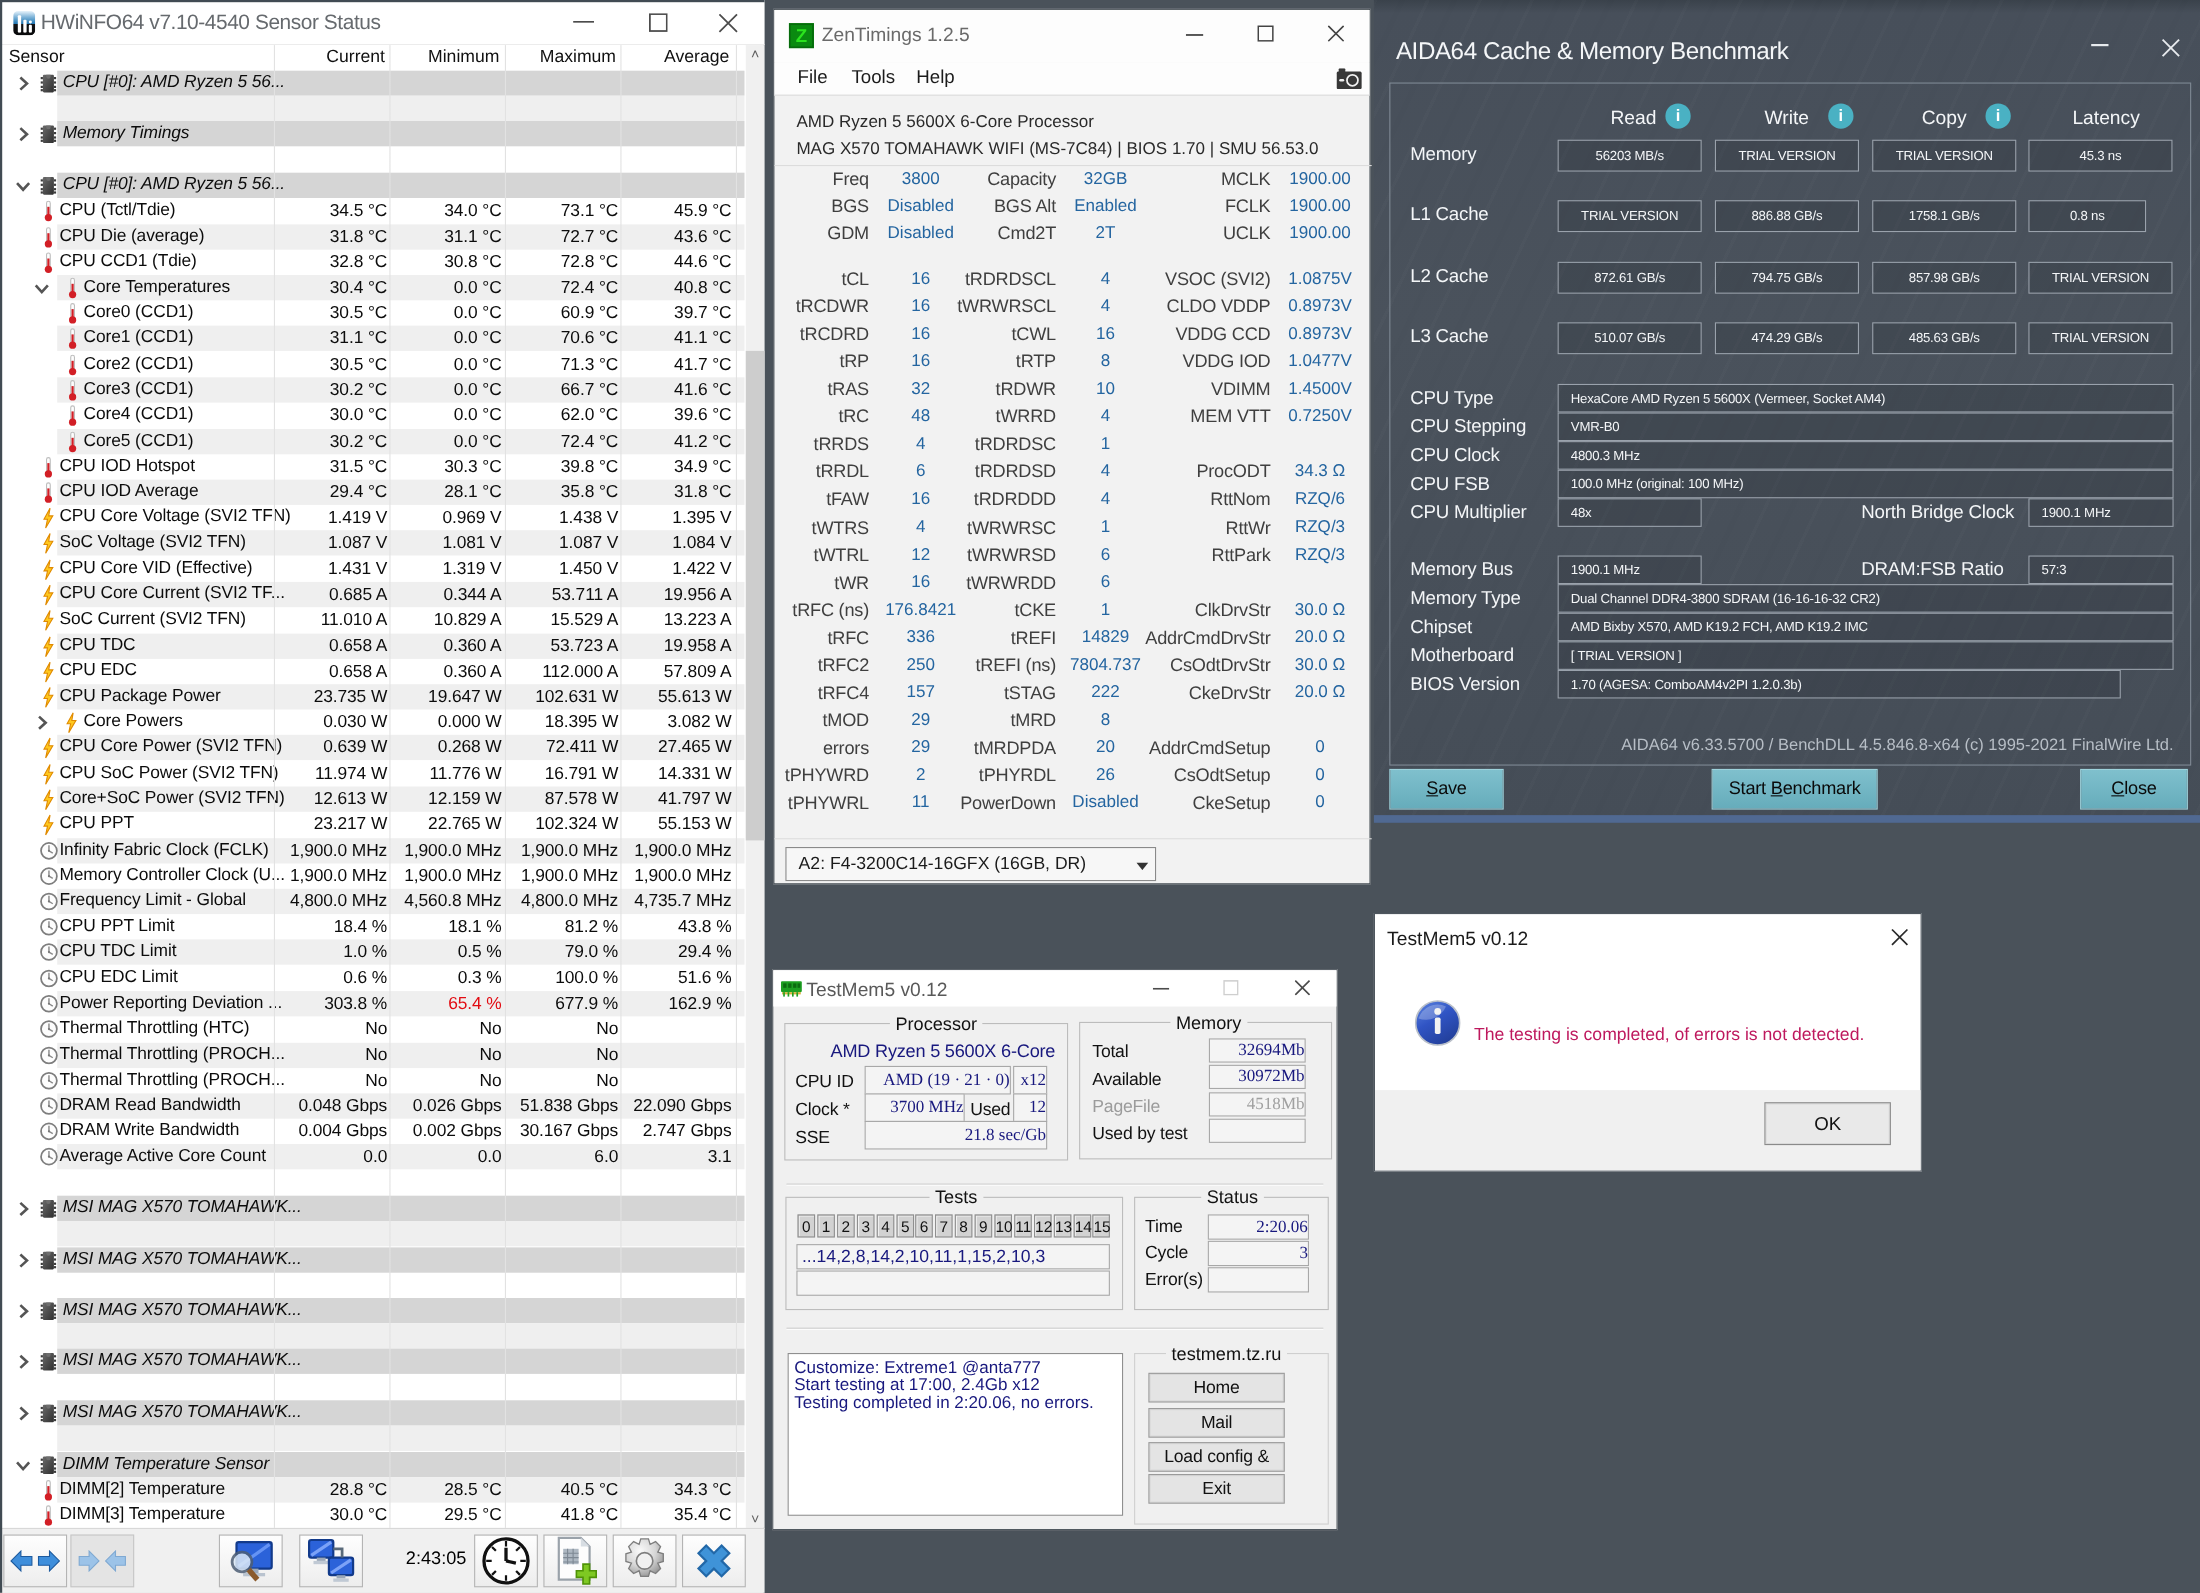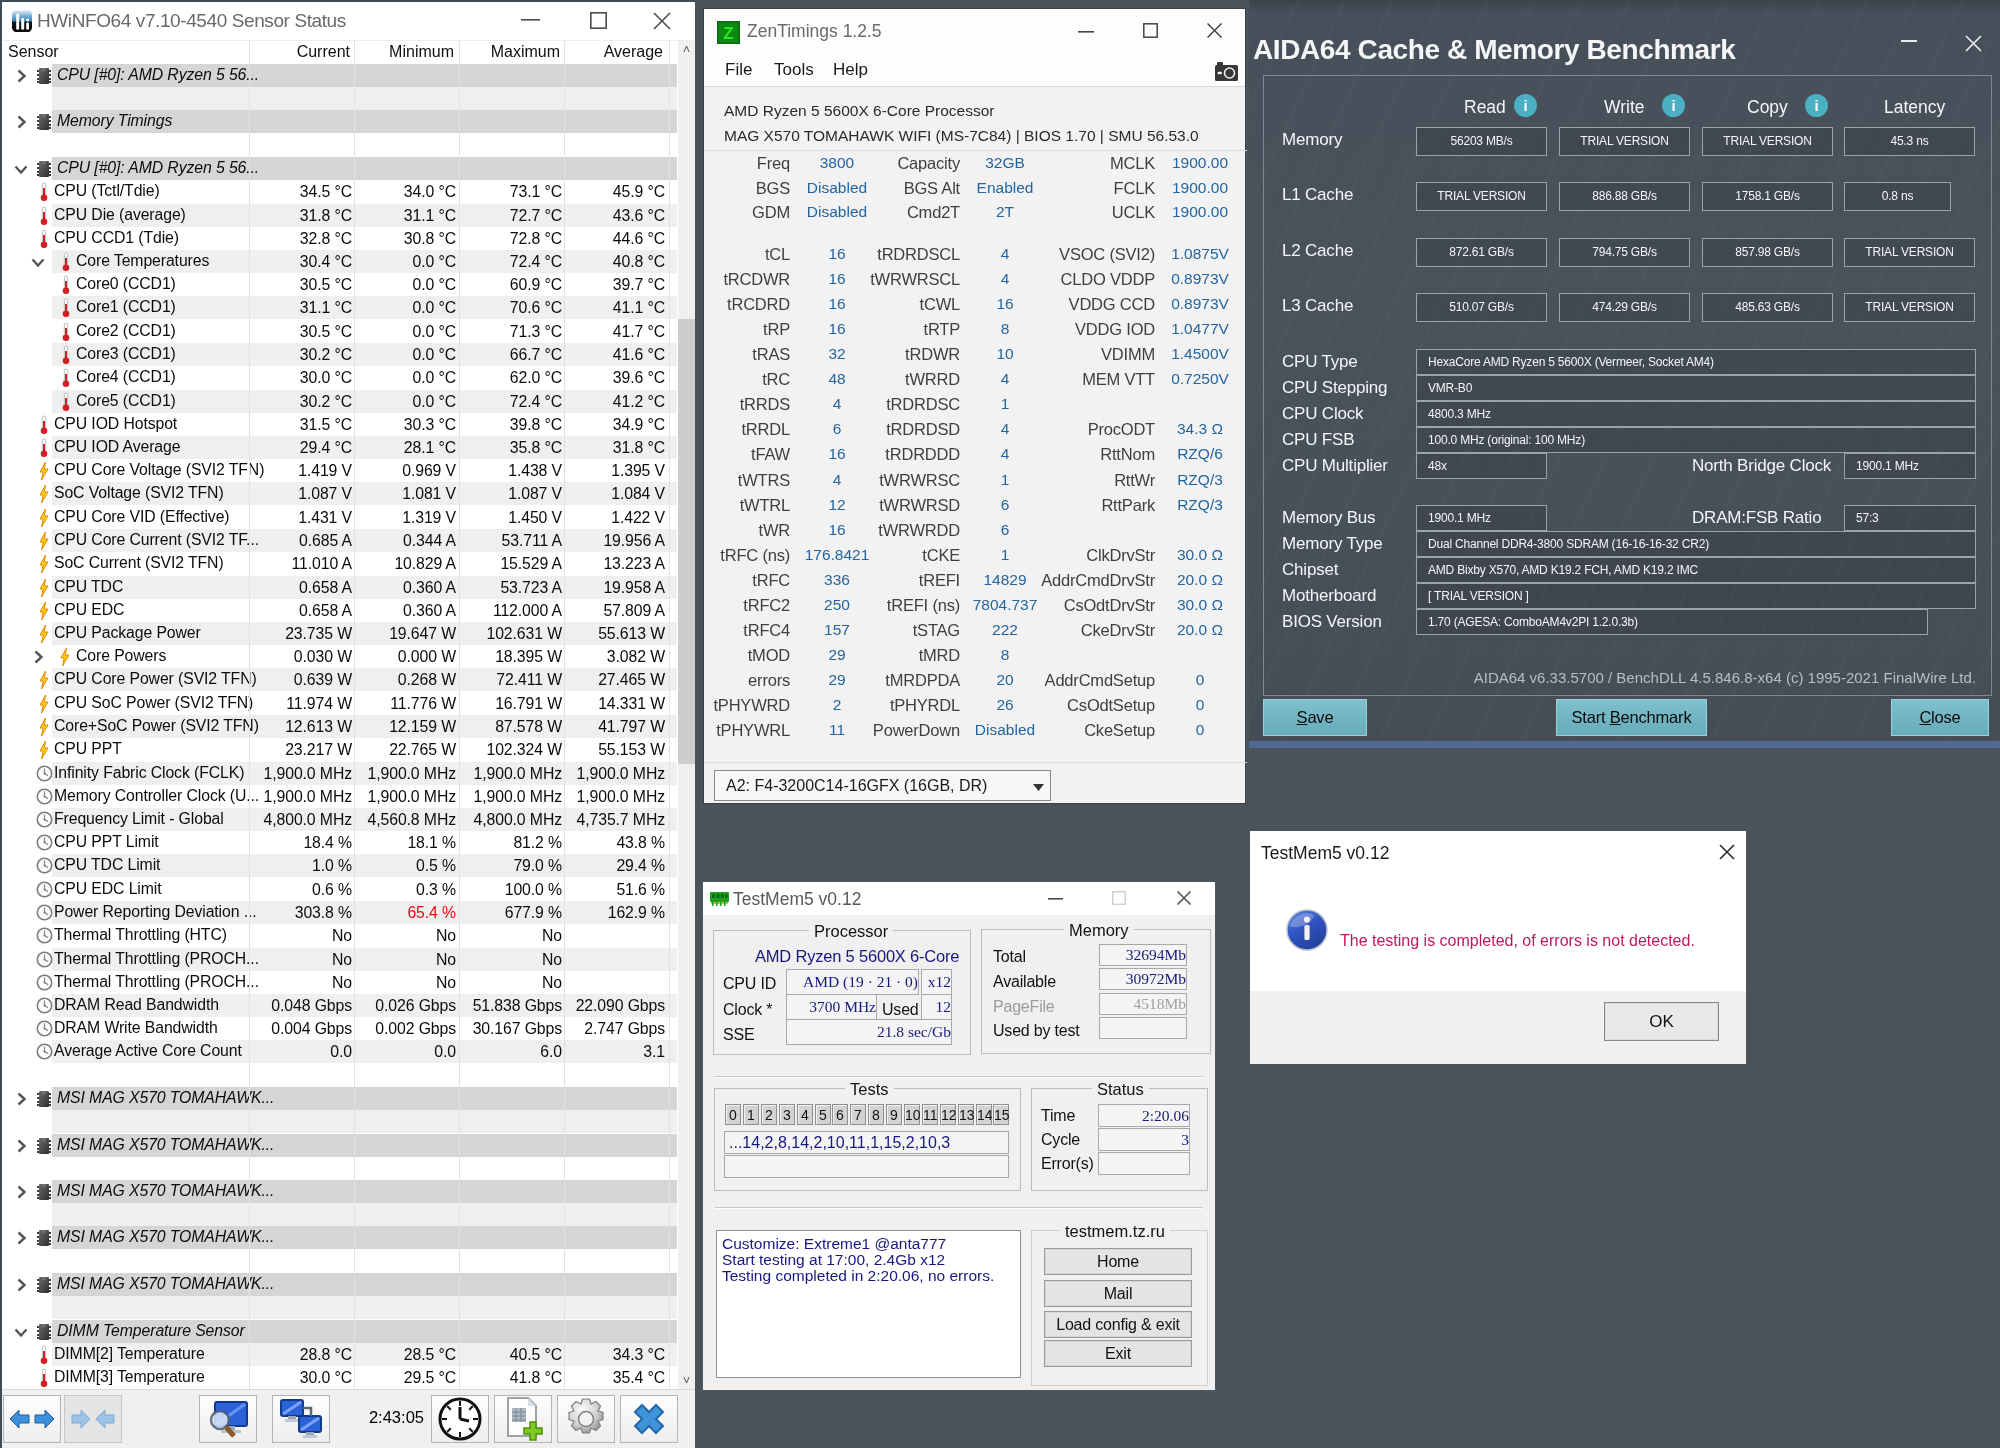--- a/index.html
+++ b/index.html
@@ -42,41 +42,41 @@
 #zt{position:absolute;left:703px;top:8px;width:543px;height:796px;background:#f2f2f2;border:1px solid #394249;}
 #zt .tbar{position:absolute;left:0;top:0;width:100%;height:48px;background:#fdfdfd;}
 #zt .menu{position:absolute;left:0;top:48px;width:100%;height:30px;background:#fdfdfd;border-bottom:1px solid #d9d9d9;}
 #zt .menu span{font-size:17px;color:#1b1b1b;position:absolute;top:3px;}
 .zlabel{position:absolute;text-align:right;font-size:16.5px;letter-spacing:-0.2px;color:#3f3f3f;white-space:nowrap;}
 .zval{position:absolute;text-align:center;font-size:15.5px;color:#2465a0;white-space:nowrap;}
 
 #aida{position:absolute;left:1249px;top:0;width:751px;height:748px;color:#f4f6f8;
  background:linear-gradient(180deg,#3a424b 0,#474f5a 12px,#4a525c 40%,#454d57 100%);}
 #aida:before{content:"";position:absolute;inset:0;background:repeating-linear-gradient(115deg,rgba(255,255,255,0.014) 0 3px,rgba(255,255,255,0) 3px 21px,rgba(0,0,0,0.016) 21px 26px,rgba(255,255,255,0) 26px 43px);}
-#aida .ttl{position:absolute;left:4px;top:34px;font-size:28px;font-weight:bold;letter-spacing:-0.4px;}
+#aida .ttl{position:absolute;left:20px;top:34px;font-size:22px;font-weight:normal;letter-spacing:-0.4px;}
 #apanel{position:absolute;left:14px;top:75px;width:729px;height:621px;border:1px solid #7f8994;}
 .albl{position:absolute;left:33px;font-size:17px;letter-spacing:-0.2px;white-space:nowrap;}
 .abox{position:absolute;border:1px solid #9aa2ac;background:rgba(28,34,40,0.18);font-size:12px;letter-spacing:-0.2px;text-align:center;white-space:nowrap;}
 .abox.long{text-align:left;padding-left:11px;}
 .ainfo{display:inline-block;width:23px;height:23px;border-radius:50%;background:#4ab1c3;color:#fff;font-size:15px;font-weight:bold;text-align:center;line-height:23px;vertical-align:middle;}
 .ahdr{position:absolute;top:97px;font-size:17.5px;}
 .abtn{position:absolute;top:699px;height:37px;background:linear-gradient(#7fc0cd,#66acbb);border:1px solid #9ed2db;color:#0a0a0a;font-size:16.5px;letter-spacing:-0.2px;text-align:center;line-height:35px;}
 #ablue{position:absolute;left:0;top:741px;width:751px;height:7px;background:#506992;}
 
 #tm{position:absolute;left:702px;top:881px;width:514px;height:510px;background:#f0f0f0;border:1px solid #50585f;}
 #tm .tbar{position:absolute;left:0;top:0;width:100%;height:33px;background:#fff;}
 #tm .tbar .t{position:absolute;left:30px;top:7px;font-size:17.5px;color:#595959;}
 .tgroup{position:absolute;border:1px solid #bcbcbc;}
 .tgl{position:absolute;top:-9px;background:#f0f0f0;padding:0 5px;font-size:16.5px;color:#111;white-space:nowrap;}
 .tlbl{position:absolute;font-size:16px;letter-spacing:-0.2px;color:#111;white-space:nowrap;}
 .tlbl.gray{color:#9b9b9b;}
 .tbox{position:absolute;border:1px solid #a8a8a8;background:#f4f4f4;font-size:15.5px;color:#18187e;text-align:right;white-space:nowrap;font-family:Liberation Serif, serif;}
 .tbox.gray{color:#a0a0a0;}
 .numb{position:absolute;top:0;width:16px;height:21px;background:#d2d2d2;border:1px solid #8f8f8f;box-shadow:inset 1px 1px 0 #f2f2f2;font-size:14px;color:#111;text-align:center;line-height:20px;}
-.tmbtn{position:absolute;left:341px;width:148px;height:27px;background:#e4e4e4;border:1px solid #9a9a9a;box-shadow:0 0 0 1px #d7d7d7 inset;font-size:16px;letter-spacing:-0.2px;color:#111;text-align:center;line-height:25px;}
+.tmbtn{position:absolute;left:341px;width:124px;height:27px;background:#e4e4e4;border:1px solid #9a9a9a;box-shadow:0 0 0 1px #d7d7d7 inset;font-size:16px;letter-spacing:-0.2px;color:#111;text-align:center;line-height:25px;}
 .sep{position:absolute;left:12px;width:488px;height:2px;border-top:1px solid #c7c7c7;border-bottom:1px solid #fdfdfd;}
 
 #dlg{position:absolute;left:1249px;top:830px;width:498px;height:235px;background:#fff;border:1px solid #4e565e;}
 #dlg .foot{position:absolute;left:0;bottom:0;width:100%;height:73px;background:#f0f0f0;}
 </style>
 
 </head><body>
 
 <div id="hw">
  <div id="hwtitle">

